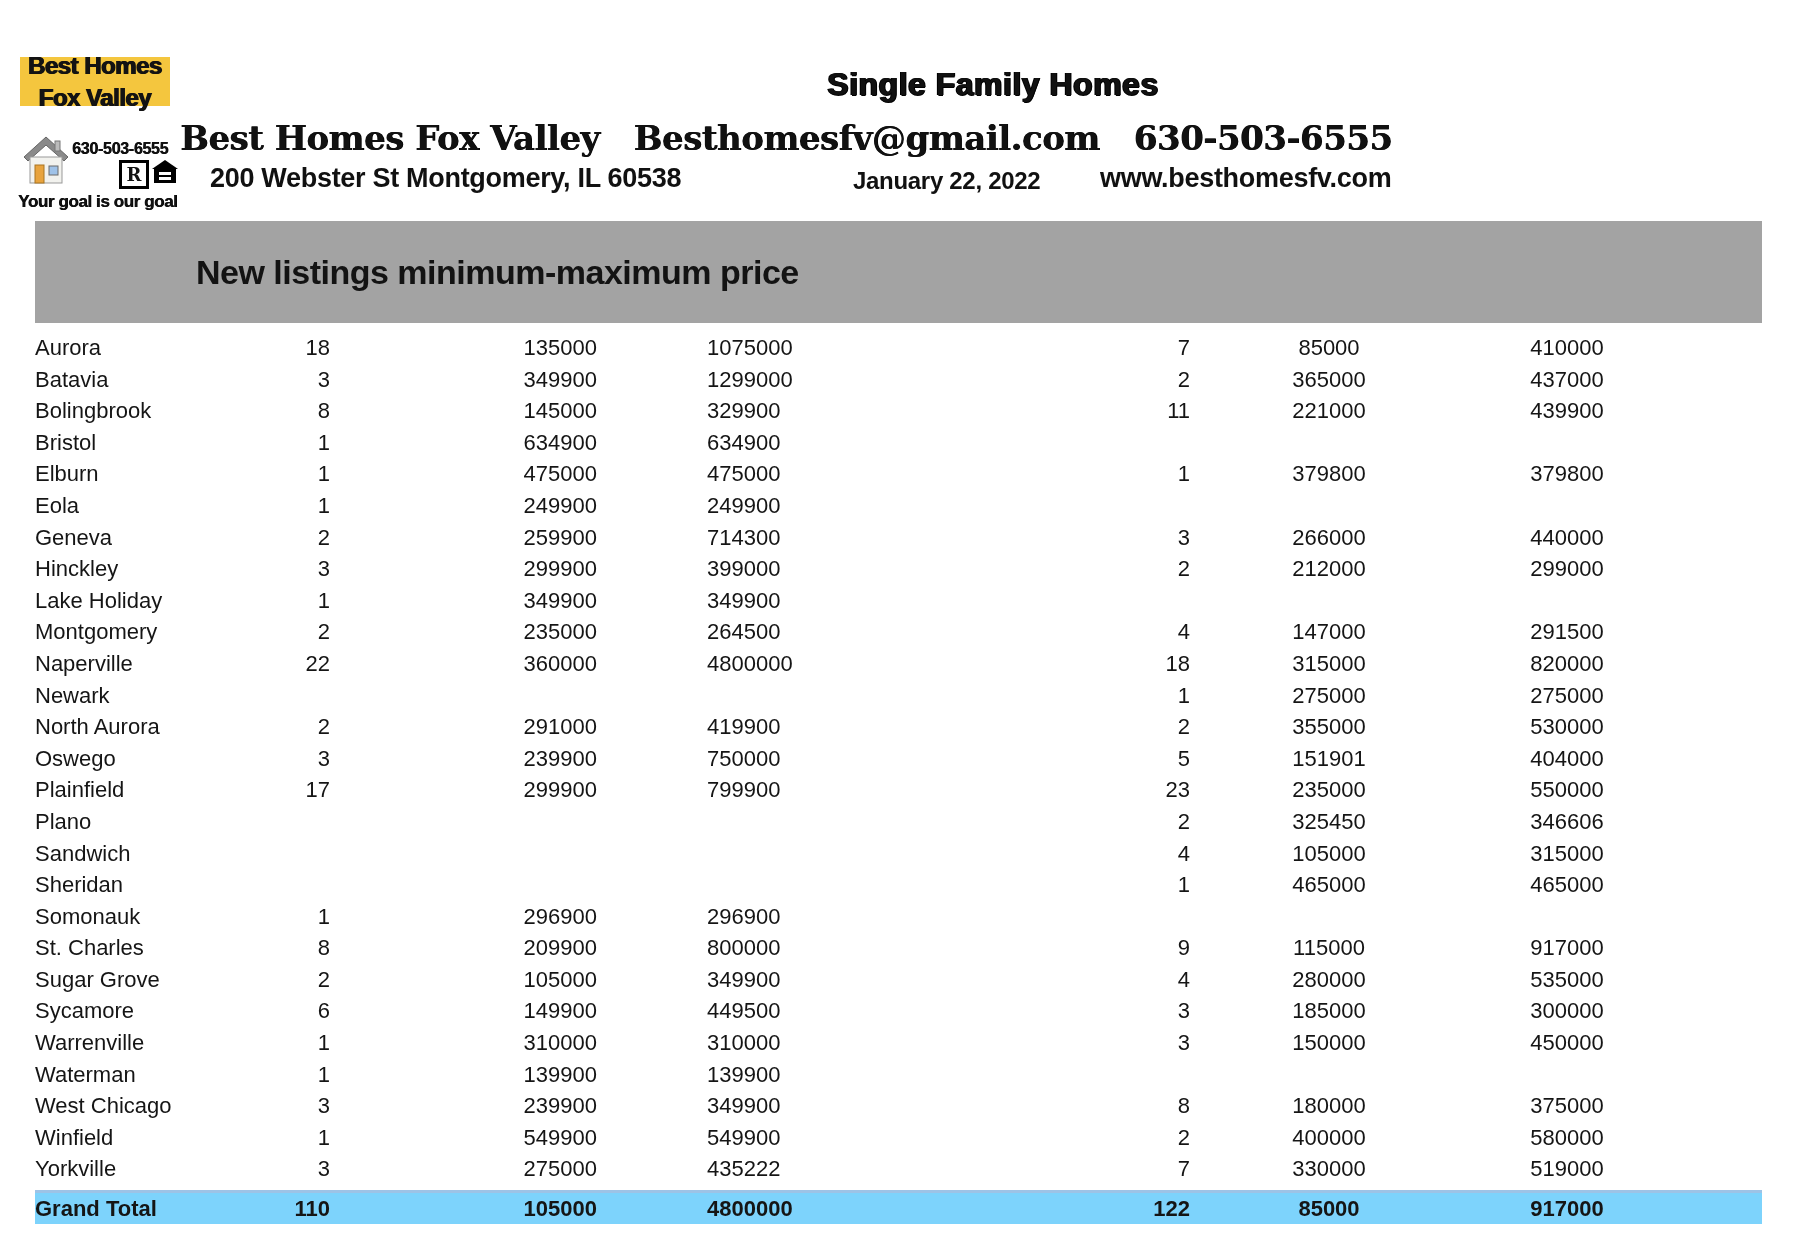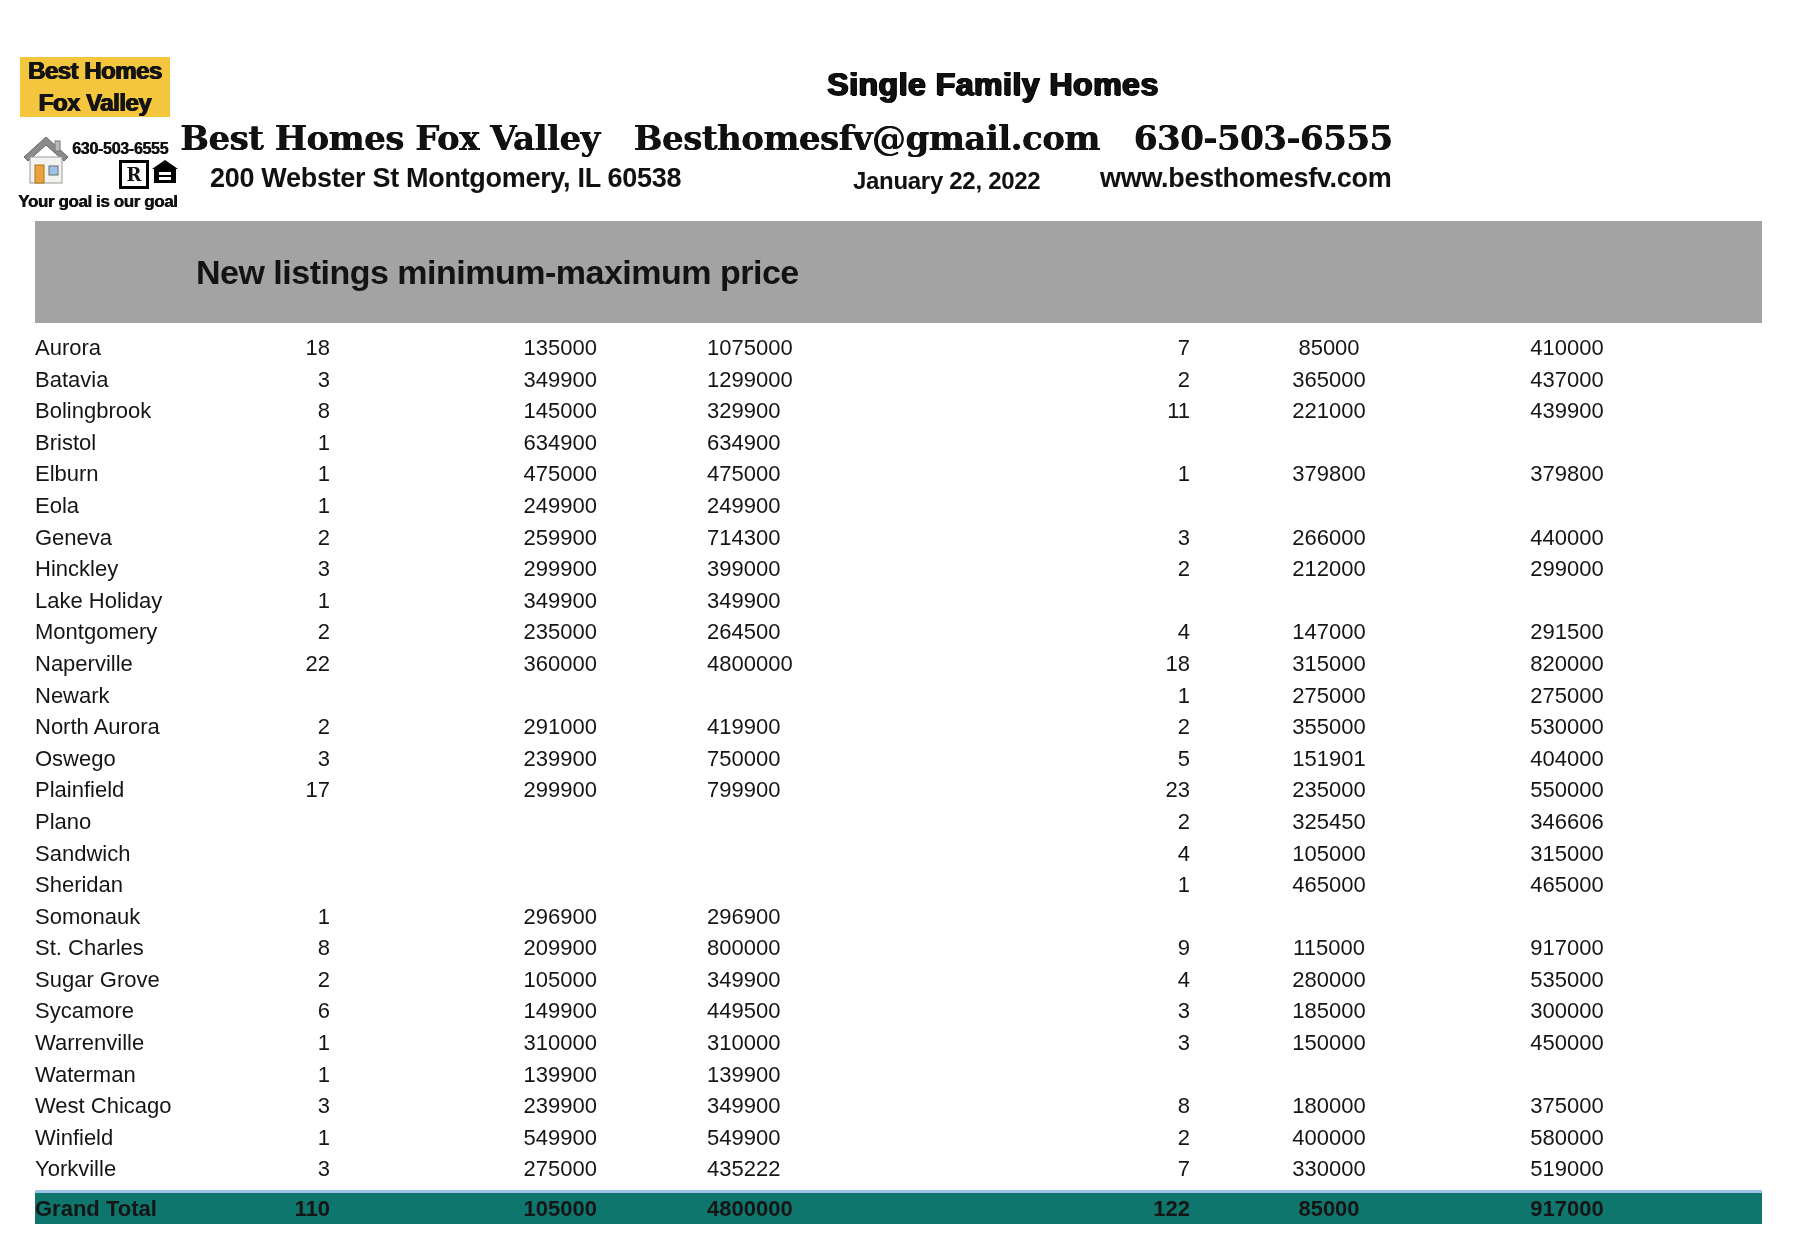--- a/index.html
+++ b/index.html
@@ -2,21 +2,21 @@
 <html><head>
 <meta charset="utf-8">
 <style>
   html,body{margin:0;padding:0;}
   body{
     width:1800px;height:1260px;position:relative;background:#ffffff;
     font-family:"Liberation Sans", sans-serif;color:#111;overflow:hidden;
   }
   
   .logo-box{
-    position:absolute;left:20px;top:57px;width:150px;height:60px;
+    position:absolute;left:20px;top:57px;width:150px;height:49px;
     background:#F4C63E;display:flex;flex-direction:column;align-items:center;justify-content:center;
   }
   .logo-box .l1,.logo-box .l2{
     font-size:24px;font-weight:bold;line-height:32px;color:#131313;
     text-shadow:0.7px 0 #131313,-0.7px 0 #131313;letter-spacing:-0.5px;
   }
   .logo-phone{
     position:absolute;left:72px;top:140px;font-size:16px;font-weight:bold;
     letter-spacing:-0.3px;text-shadow:0.5px 0 #000;
   }
@@ -59,21 +59,21 @@
   .cell{position:absolute;top:0;white-space:nowrap;font-size:22px;line-height:31.6px;color:#151515;}
   .c1{left:0;}
   .c2{left:95px;width:200px;text-align:right;}
   .c3{left:312px;width:250px;text-align:right;}
   .c4{left:672px;width:250px;text-align:left;}
   .c5{left:905px;width:250px;text-align:right;}
   .c6{left:1169px;width:250px;text-align:center;}
   .c7{left:1407px;width:250px;text-align:center;}
   .gtrow{
     position:absolute;left:35px;top:1190px;width:1727px;height:31px;
-    background:#0f766e;border-top:3px solid #9DC3E6;
+    background:#7dd3fc;border-top:3px solid #9DC3E6;
   }
   .gtrow .cell{font-weight:bold;line-height:31px;}
 </style>
 </head>
 <body>
 
 <div class="logo-box">
   <div class="l1">Best Homes</div>
   <div class="l2">Fox Valley</div>
 </div>

